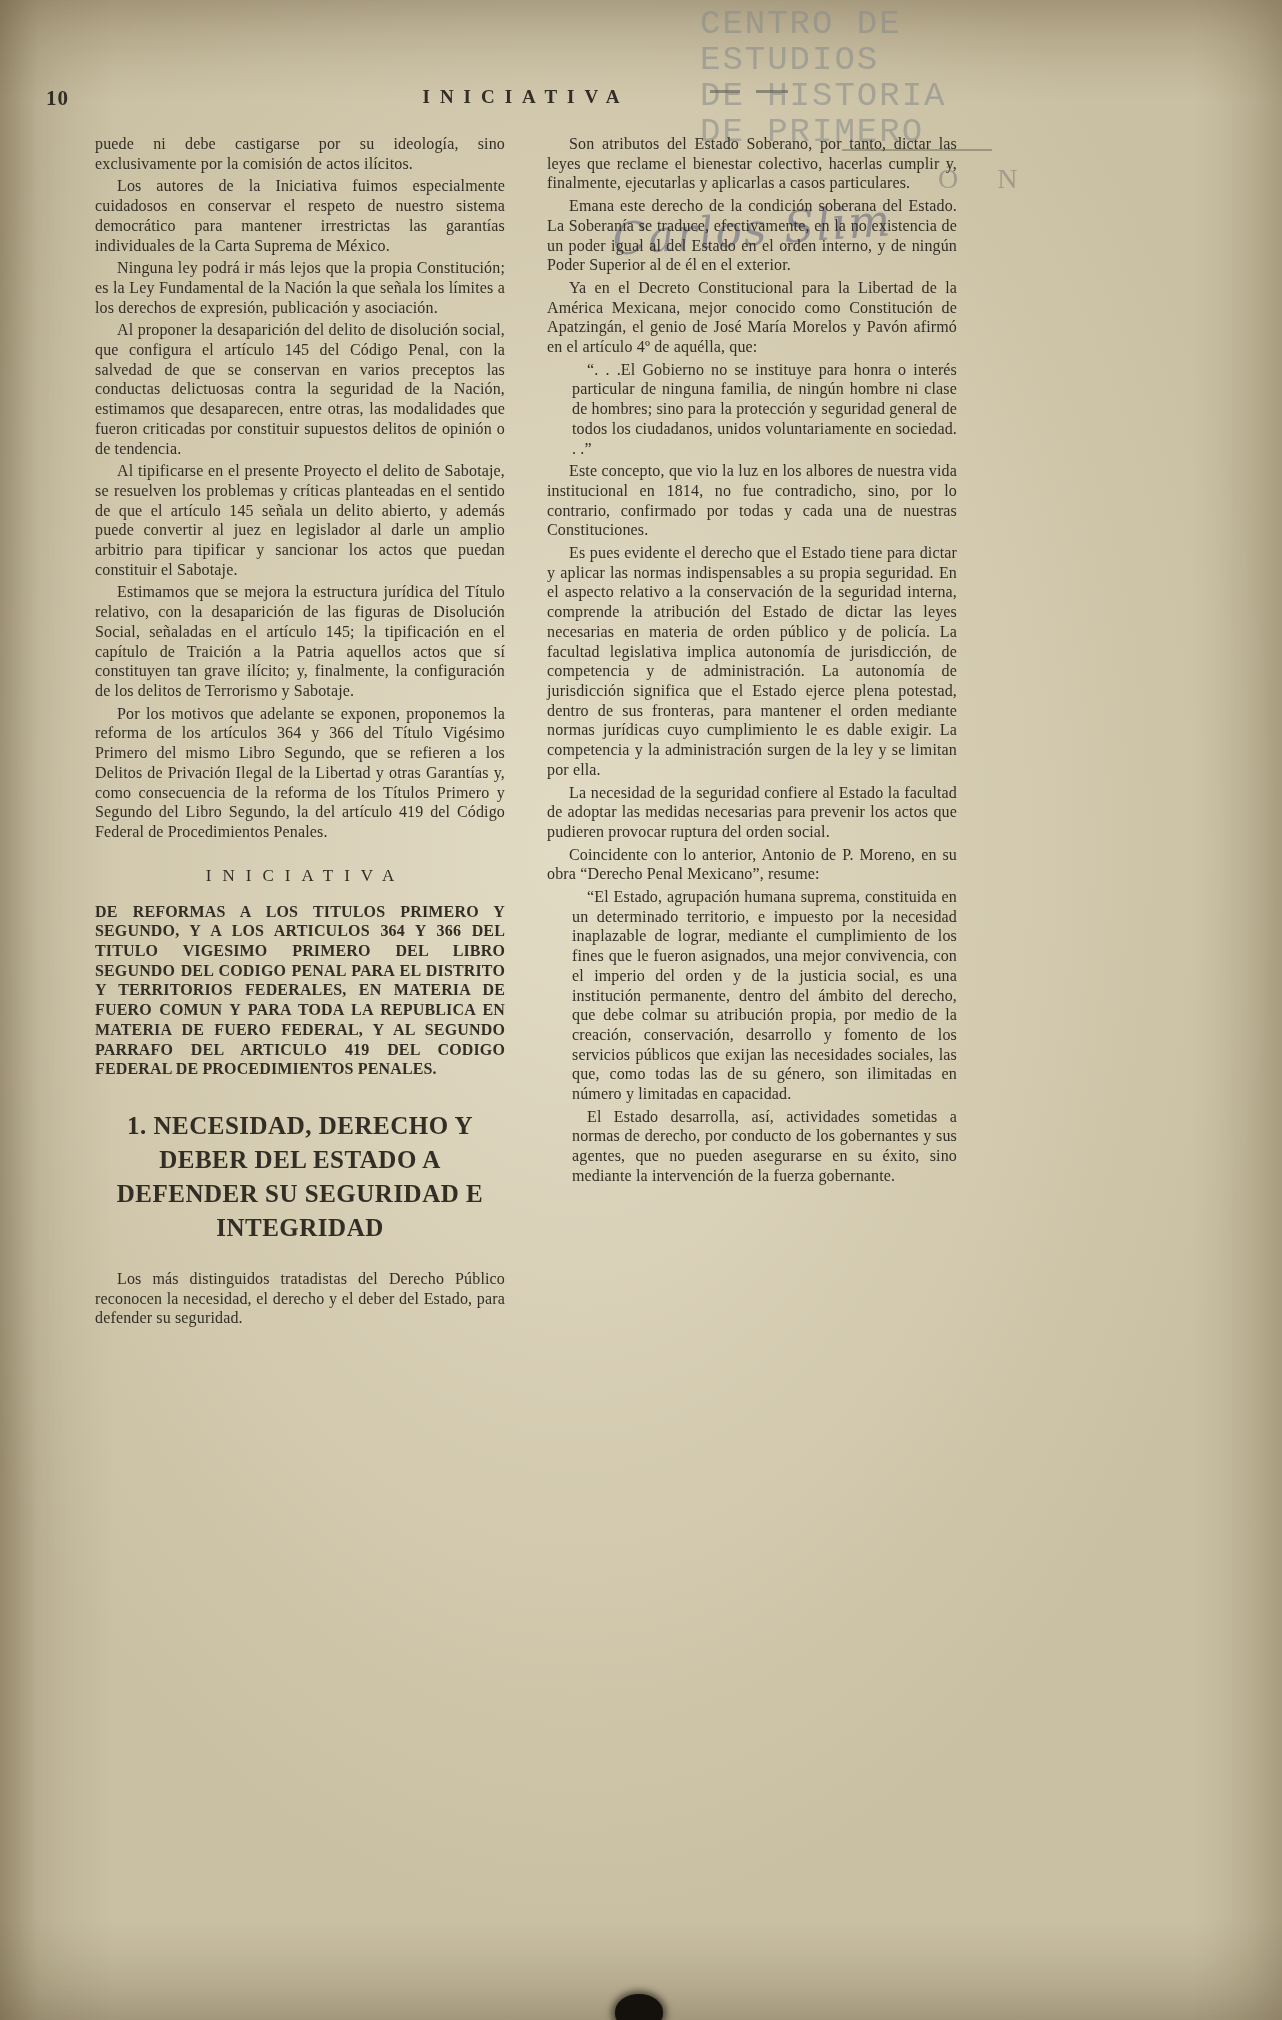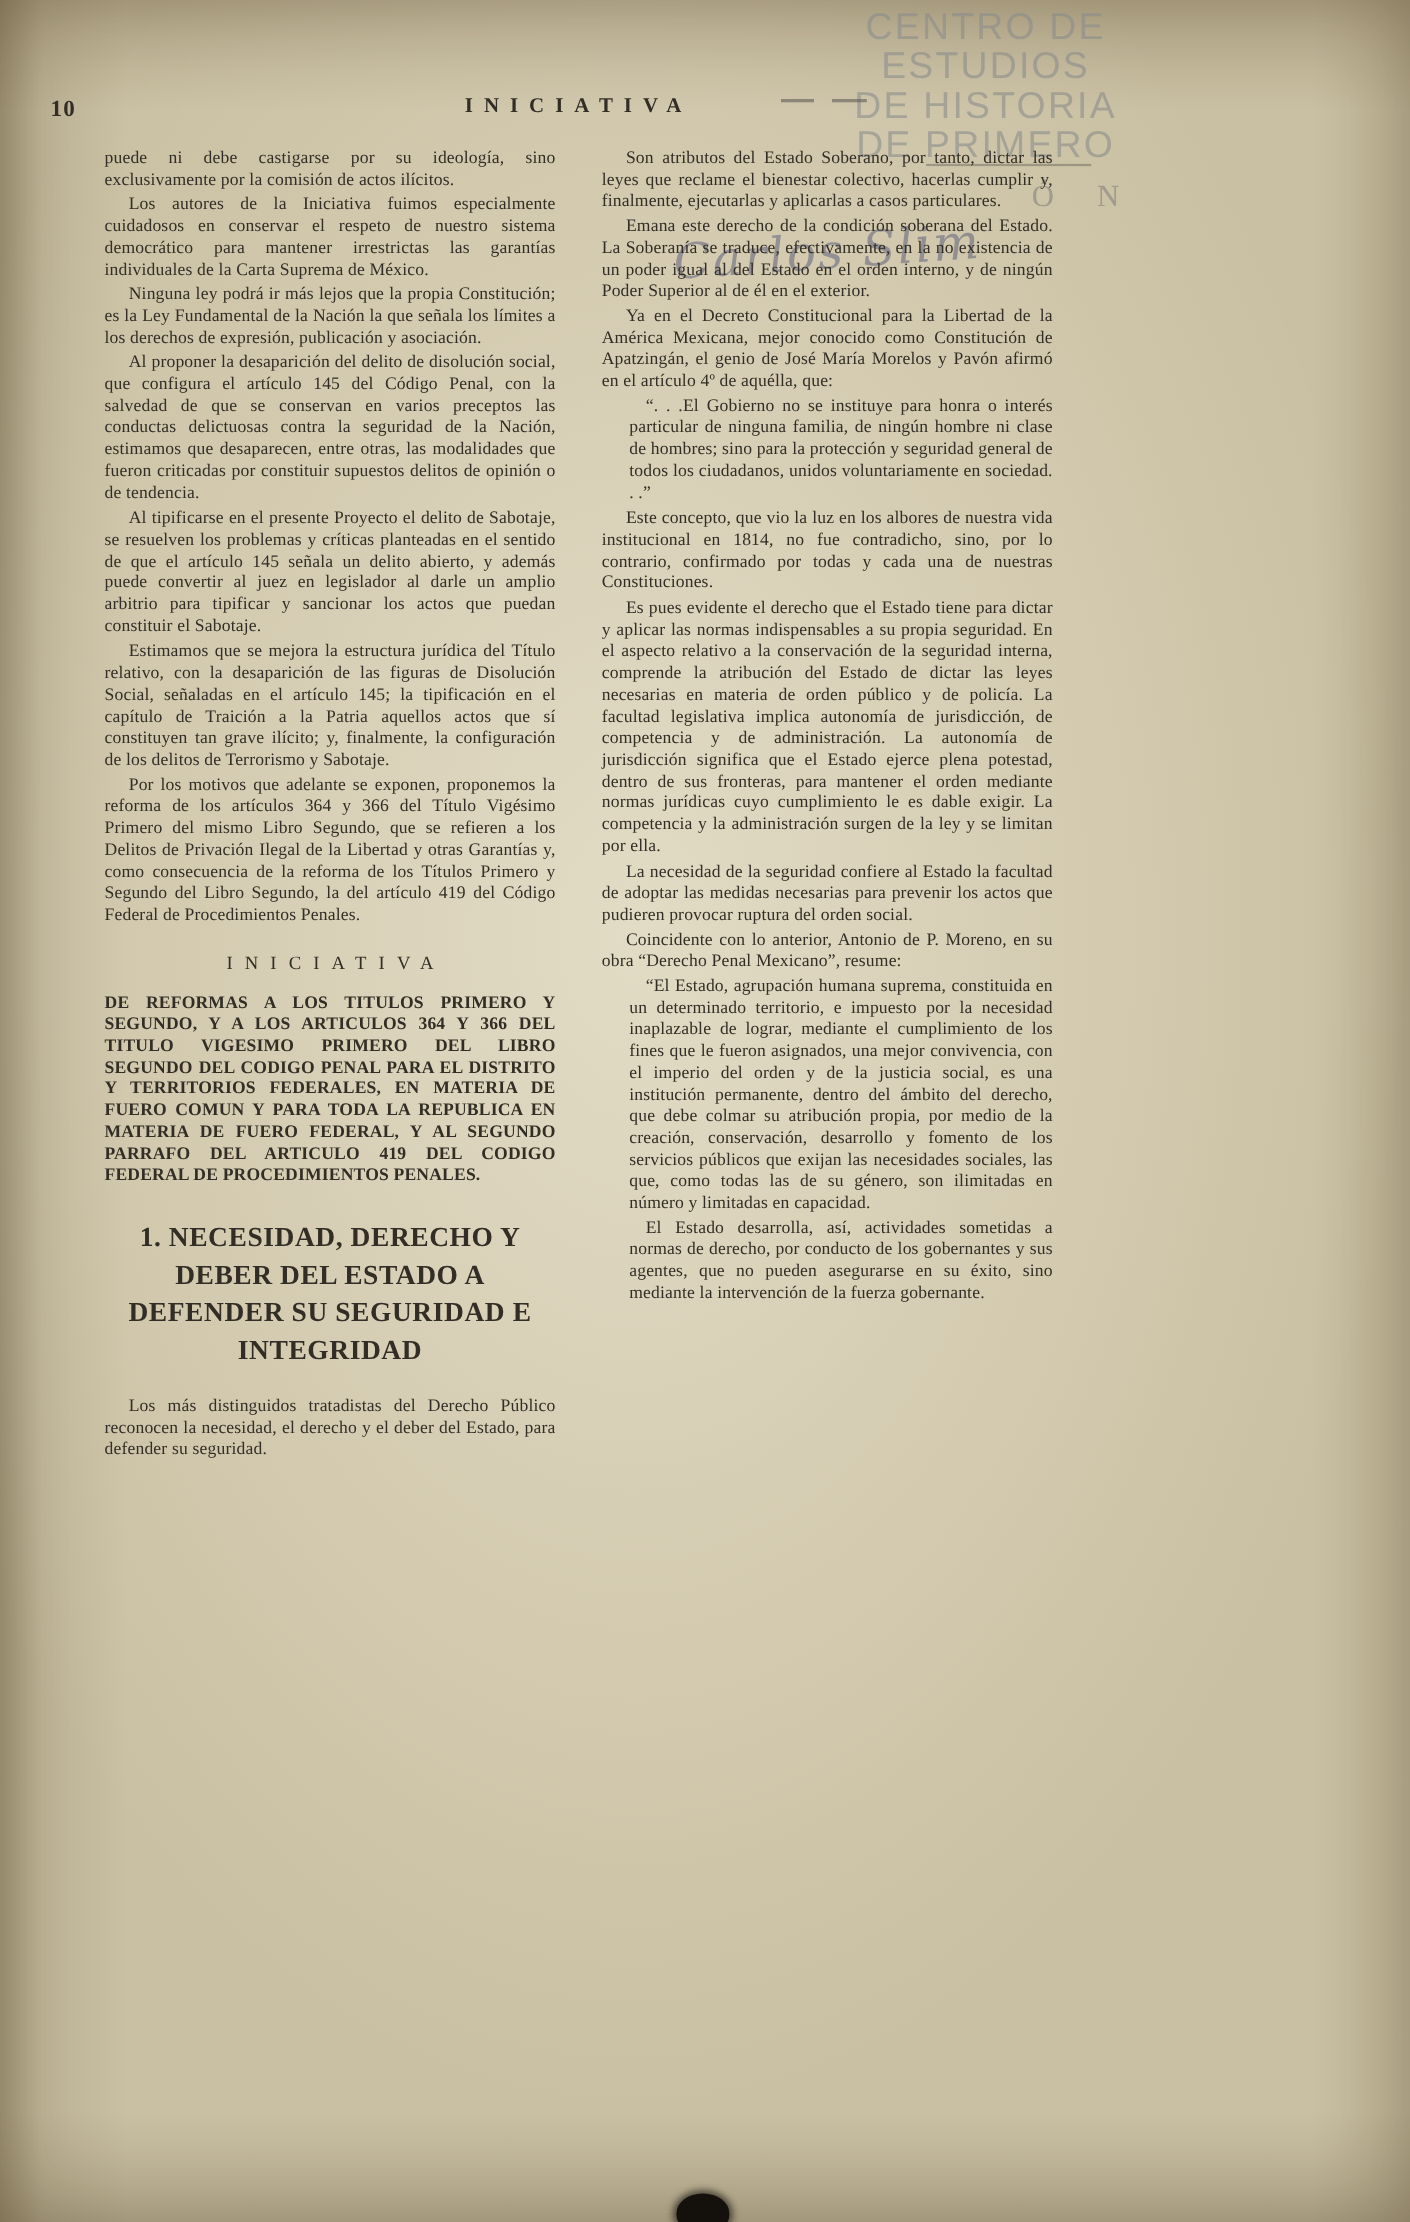--- a/index.html
+++ b/index.html
@@ -24,24 +24,23 @@
     font-size:21px; font-weight:bold; letter-spacing:1px;
   }
   .running-title {
     position:absolute; top:86px; left:95px; width:862px;
     text-align:center; font-size:19px; font-weight:bold; letter-spacing:10px;
   }
 
   
   .watermark {
     position:absolute; top:6px; left:700px; width:392px;
-    text-align:center;
     color:rgba(138,140,138,0.60);
     font-size:34px; line-height:36px; letter-spacing:2px;
-    font-family:Liberation Sans, sans-serif;
+    font-family:Liberation Mono, monospace;
     pointer-events:none;
   }
   .stamp-fragment {
     position:absolute; top:163px; left:938px;
     color:rgba(115,115,112,0.50);
     font-size:28px; letter-spacing:16px;
     pointer-events:none;
   }
   .signature {
     position:absolute; top:204px; left:612px;

